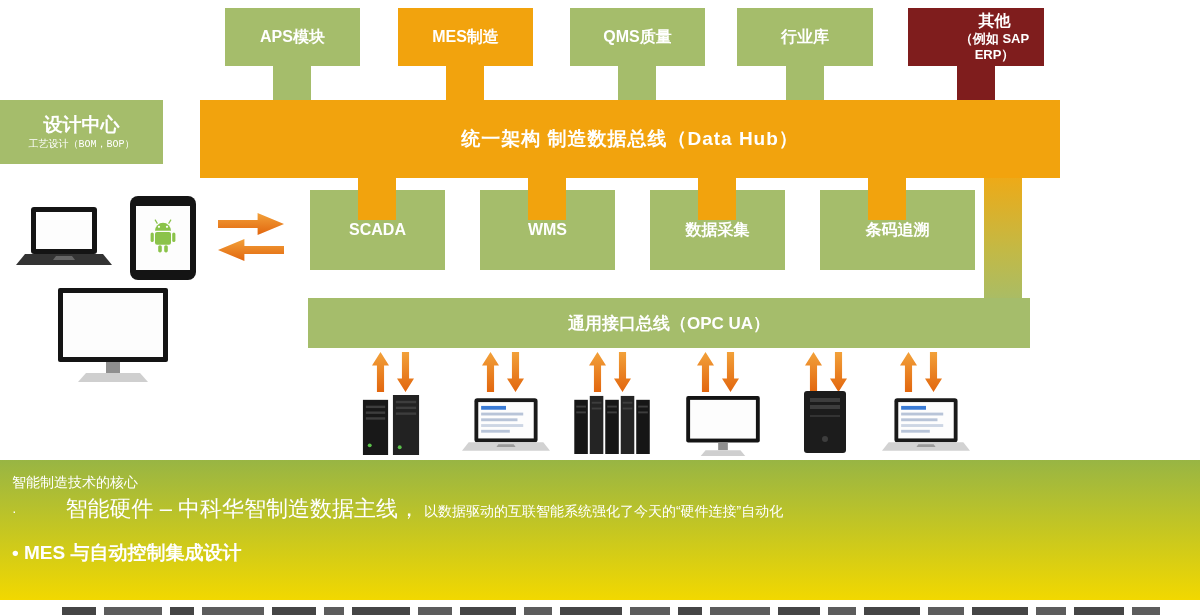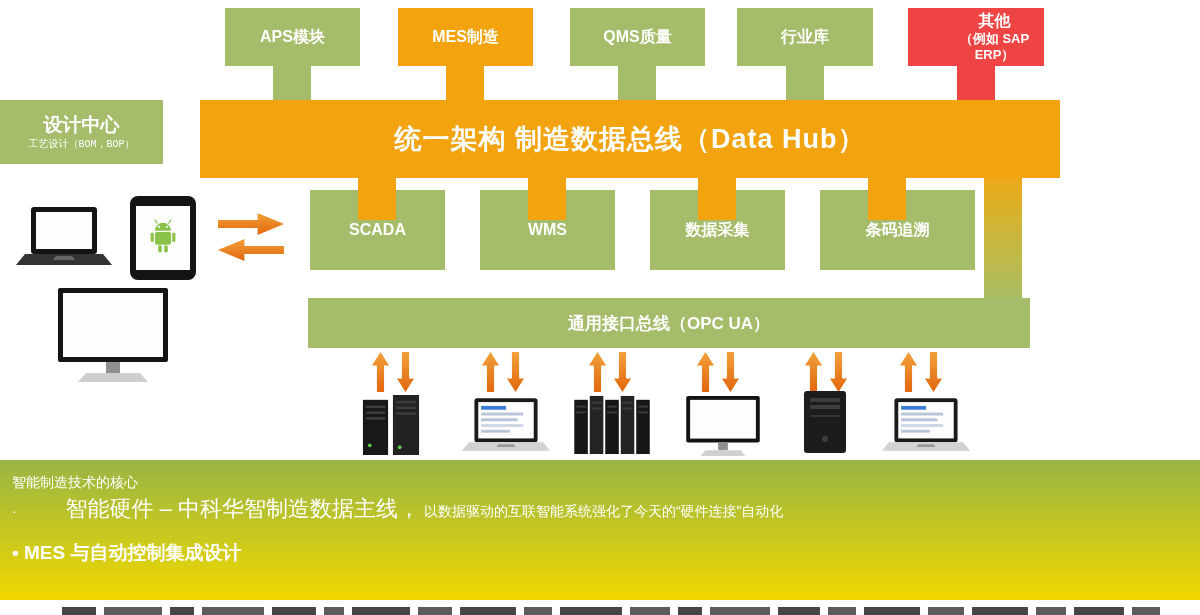--- a/index.html
+++ b/index.html
@@ -2,27 +2,27 @@
 <html><head>
 <meta charset="utf-8">
 <style>
   *{margin:0;padding:0;box-sizing:border-box;}
   body{background:#fff;font-family:"Liberation Sans","DejaVu Sans",sans-serif;}
   .stage{position:relative;width:1200px;height:615px;background:#fff;overflow:hidden;border-radius:10px;}
   .abs{position:absolute;}
   .flexc{display:flex;align-items:center;justify-content:center;}
   .green{background:#a5bd6b;}
   .orange{background:#f2a30d;}
-  .red{background:#ef4444;padding-left:37px;}
+  .red{background:#7f1d1d;padding-left:37px;}
   .top-module{top:8px;height:58px;color:#fff;font-weight:700;font-size:16px;flex-direction:column;line-height:1.25;text-align:center;z-index:1;}
   .top-module .sub{font-size:13px;}
   .tab{width:38px;position:absolute;}
   .top-tab{top:66px;height:34px;}
   .mid-tab{top:178px;height:42px;z-index:3;}
-  .hub{left:200px;top:100px;width:860px;height:78px;color:#fff;font-weight:700;font-size:27px;letter-spacing:1px;z-index:2;}
+  .hub{left:200px;top:100px;width:860px;height:78px;color:#fff;font-weight:700;font-size:19px;letter-spacing:1px;z-index:2;}
   .design{left:0;top:100px;width:163px;height:64px;color:#fff;flex-direction:column;line-height:1.3;text-align:center;}
   .design .t1{font-size:19px;font-weight:700;}
   .design .t2{font-size:10px;font-family:Liberation Mono, monospace;}
   .mid-module{top:190px;height:80px;color:#fff;font-weight:700;font-size:16px;z-index:2;}
   .right-strip{left:984px;top:178px;width:38px;height:130px;background:linear-gradient(180deg,#edaa18 0%,#c3b945 55%,#a5bd6b 100%);z-index:1;}
   .opc{left:308px;top:298px;width:722px;height:50px;color:#fff;font-weight:700;font-size:17px;z-index:2;}
   .cloud-panel{left:1066px;top:8px;width:132px;height:210px;background:#1e9bd7;}
   .plus{left:0;top:94px;width:132px;text-align:center;color:#fff;font-size:40px;font-weight:700;line-height:1;}
   .arr{background:linear-gradient(180deg,#f2a13a,#e2660e);}
   .arr.up{clip-path:polygon(50% 0,100% 34%,71% 34%,71% 100%,29% 100%,29% 34%,0 34%);}

